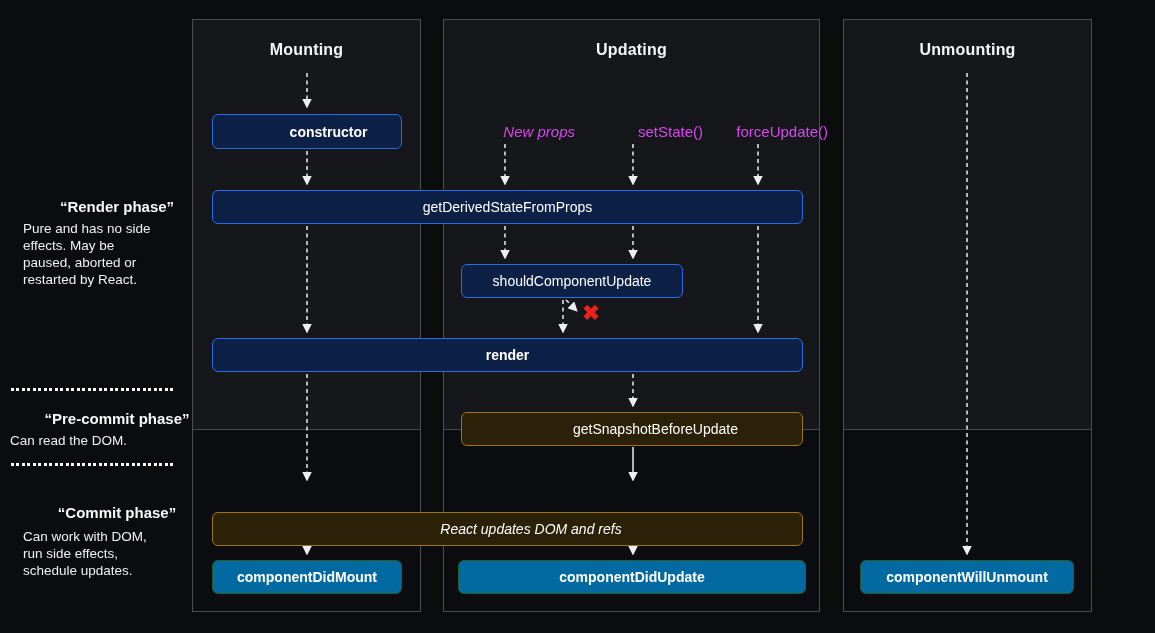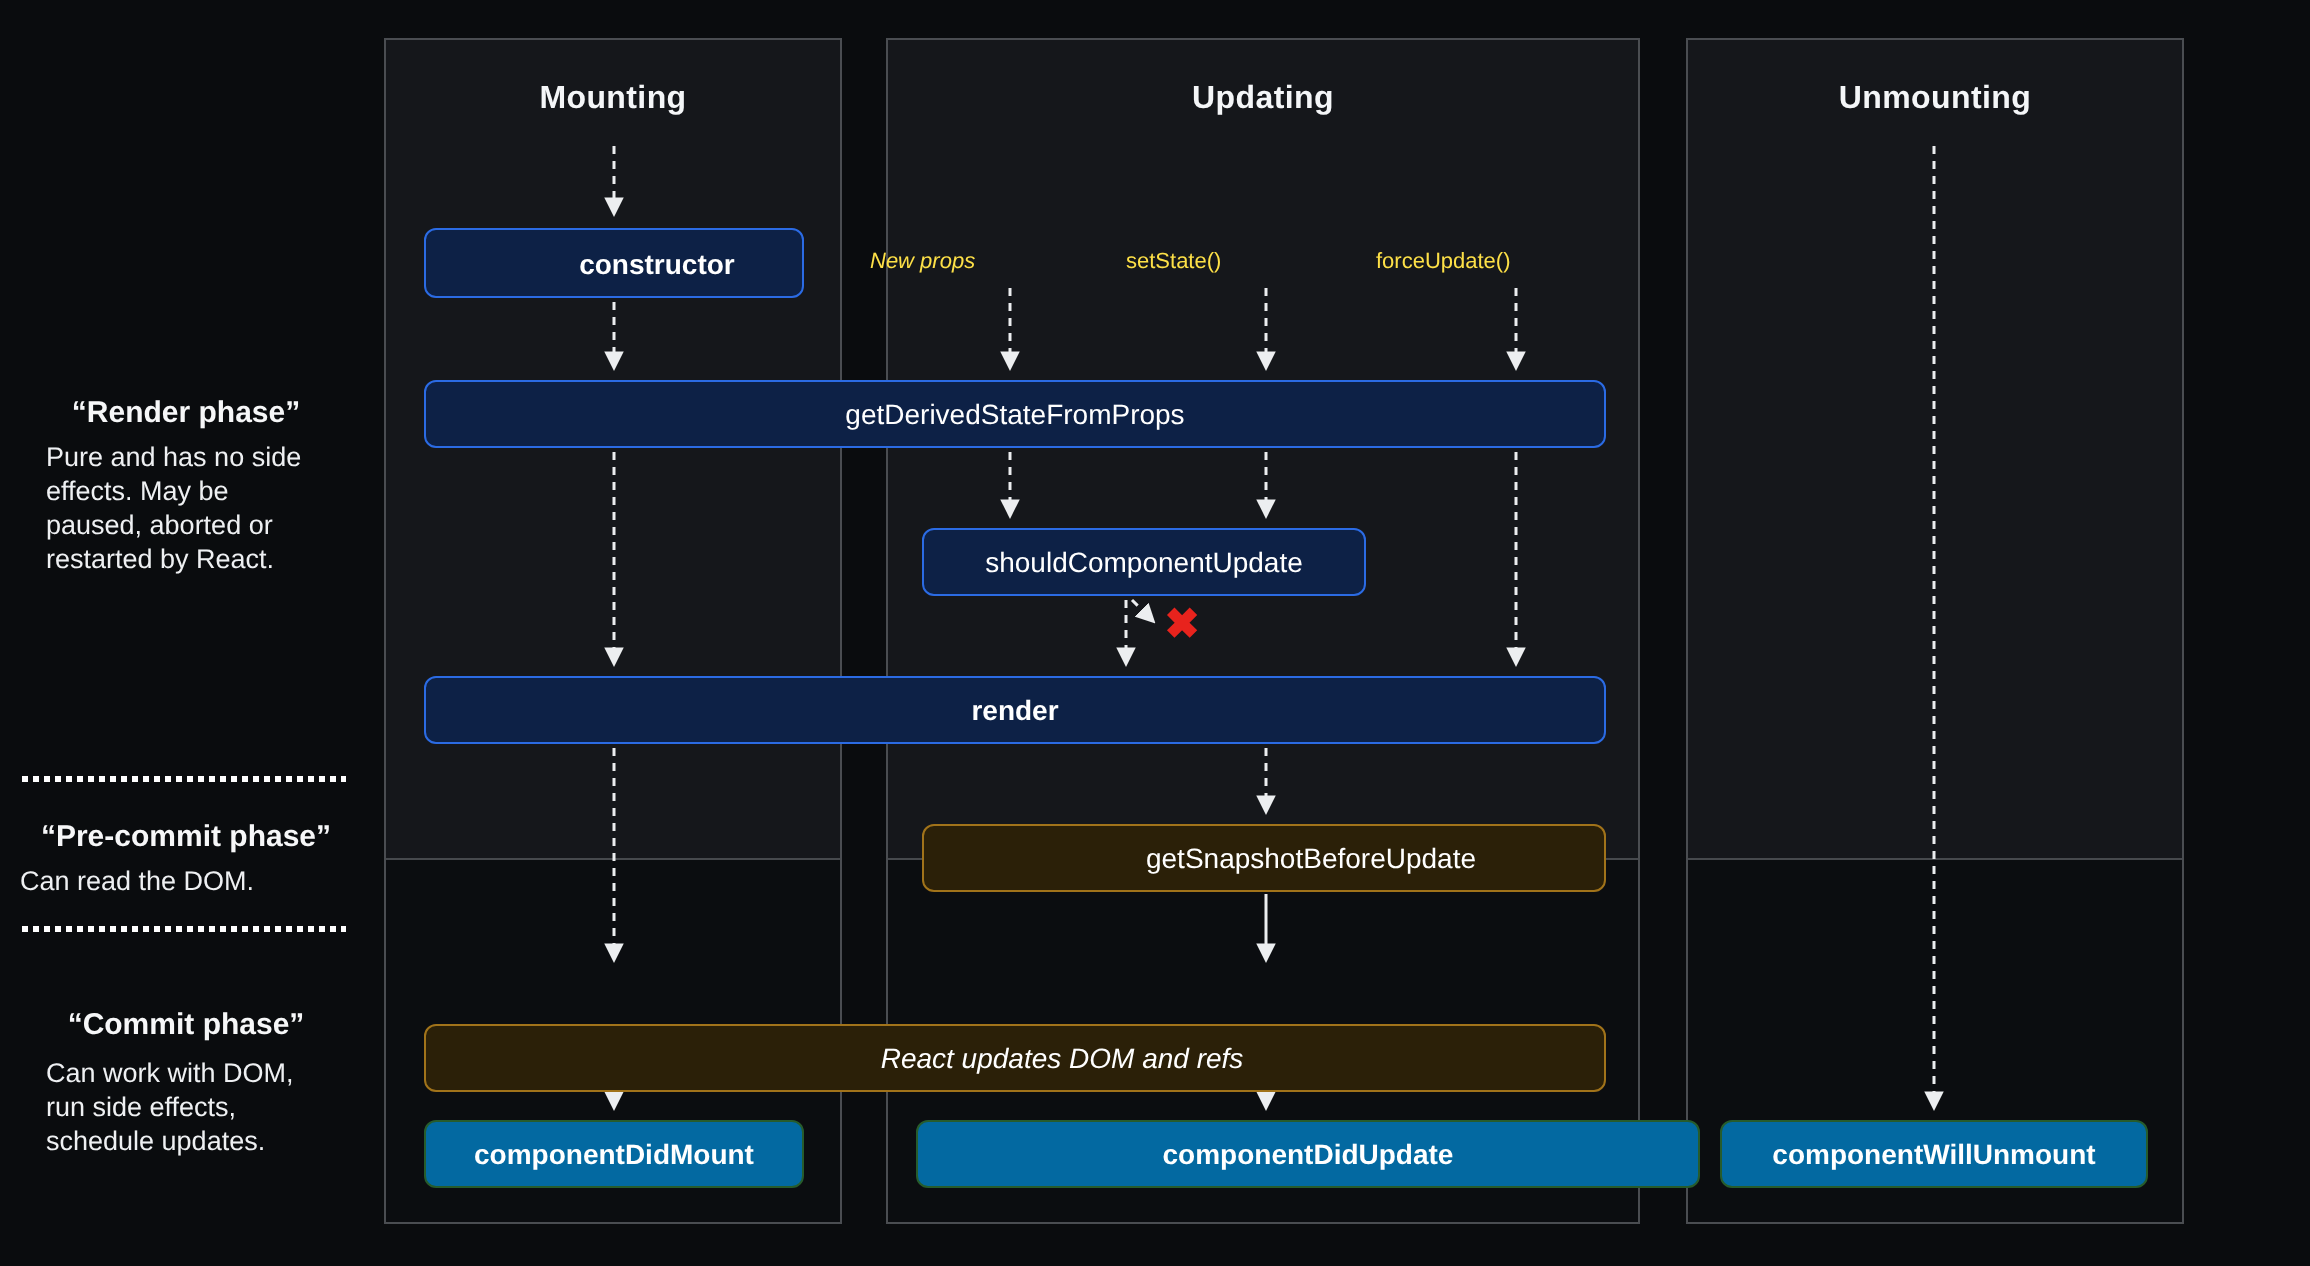--- a/index.html
+++ b/index.html
@@ -27,26 +27,26 @@
     border-radius:6px;font-size:14px;color:#ffffff;
     border:1px solid transparent;
   }
   .box.blue{background:#0d2146;border-color:#2b6be4;}
   .box.amber{background:#2b2008;border-color:#a1731a;padding-left:47px;}
   .box.green{background:#0369a1;border-color:#275c2c;}
   .box.bold{font-weight:700;}
   .box.italic{font-style:italic;}
   .trigger{
     position:absolute;top:123px;height:17px;line-height:17px;width:140px;
-    text-align:left;font-size:11px;color:#fde047;
+    text-align:right;font-size:15px;color:#d946ef;
   }
   .trigger.italic{font-style:italic;}
   .side-title{
     position:absolute;width:186px;left:0;height:18px;line-height:18px;
-    text-align:center;font-size:15px;font-weight:700;color:#f6f7f8;
+    text-align:center;font-size:15px;font-weight:700;color:#f6f7f8;padding-left:24px;
   }
   .side-desc{
     position:absolute;width:140px;left:23px;
     font-size:13.5px;line-height:17px;color:#eef0f2;
   }
   .dotted-rule{
     position:absolute;left:11px;width:162px;height:3px;
     background:repeating-linear-gradient(90deg,#ffffff 0 3px,transparent 3px 5.5px);
   }
   .abort-x{
@@ -121,16 +121,16 @@
 
   <div class="abort-x">✖</div>
 
   <div class="box blue bold" style="left:212px;top:114px;width:190px;height:35px;padding-left:43px;">constructor</div>
   <div class="box blue" style="left:212px;top:190px;width:591px;">getDerivedStateFromProps</div>
   <div class="box blue" style="left:461px;top:264px;width:222px;">shouldComponentUpdate</div>
   <div class="box blue bold" style="left:212px;top:338px;width:591px;">render</div>
   <div class="box amber" style="left:461px;top:412px;width:342px;">getSnapshotBeforeUpdate</div>
   <div class="box amber italic" style="left:212px;top:512px;width:591px;">React updates DOM and refs</div>
   <div class="box green bold" style="left:212px;top:560px;width:190px;">componentDidMount</div>
-  <div class="box green bold" style="left:458px;top:560px;width:392px;">componentDidUpdate</div>
+  <div class="box green bold" style="left:458px;top:560px;width:348px;">componentDidUpdate</div>
   <div class="box green bold" style="left:860px;top:560px;width:214px;">componentWillUnmount</div>
 
 </div>
 
 </body></html>

